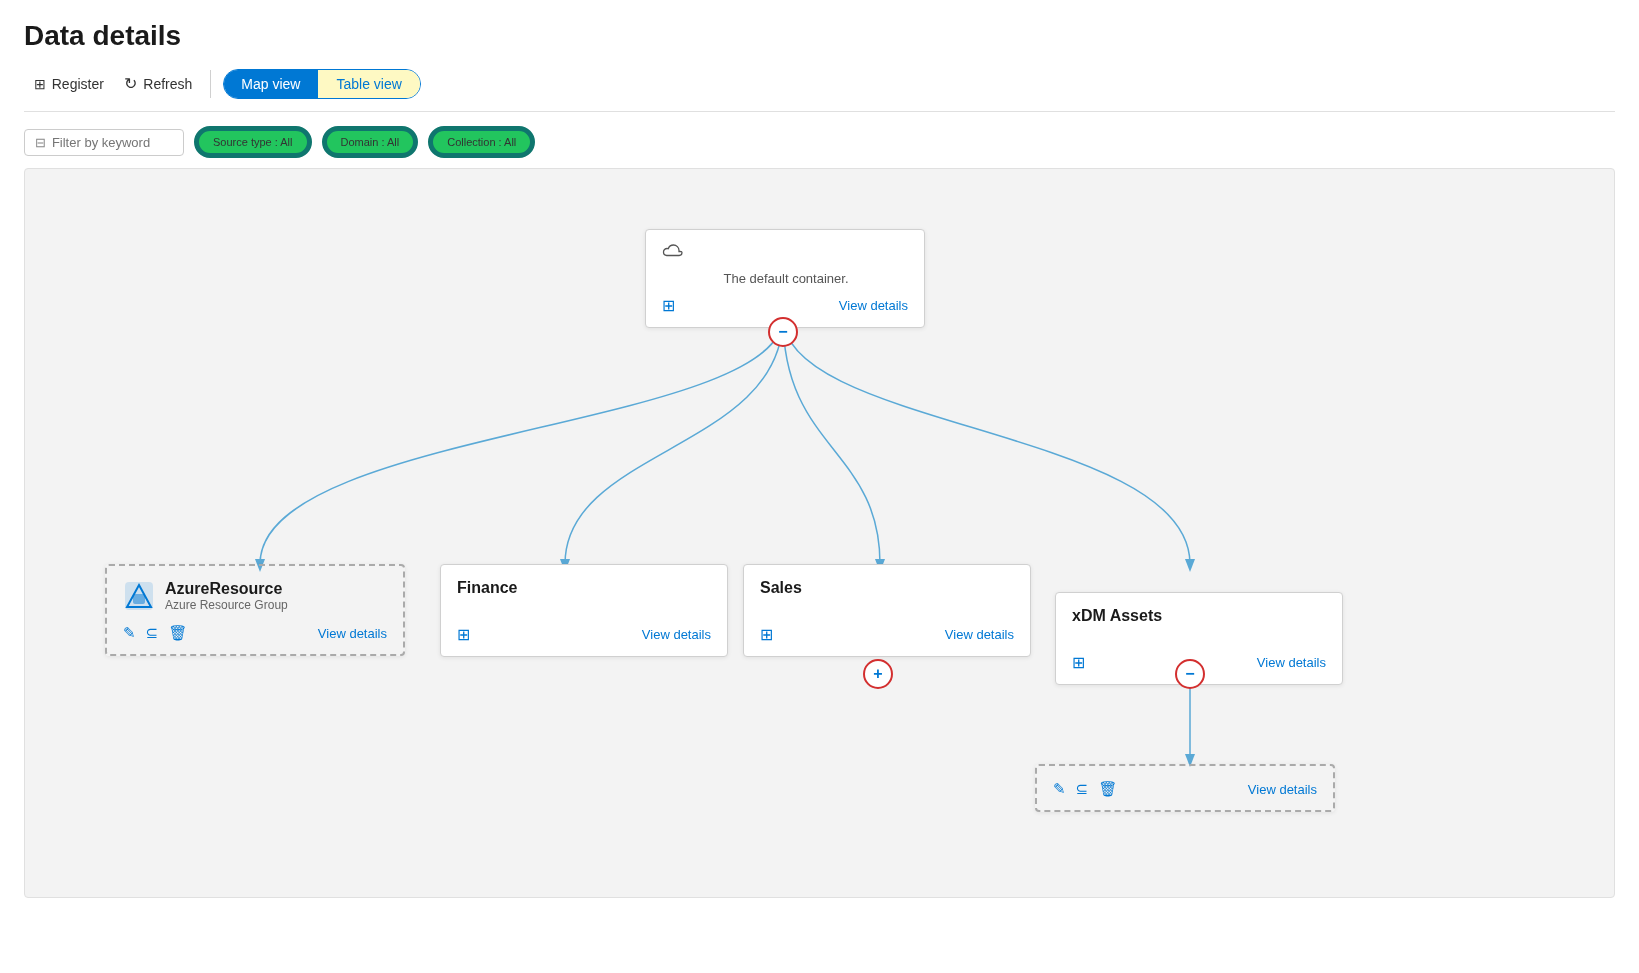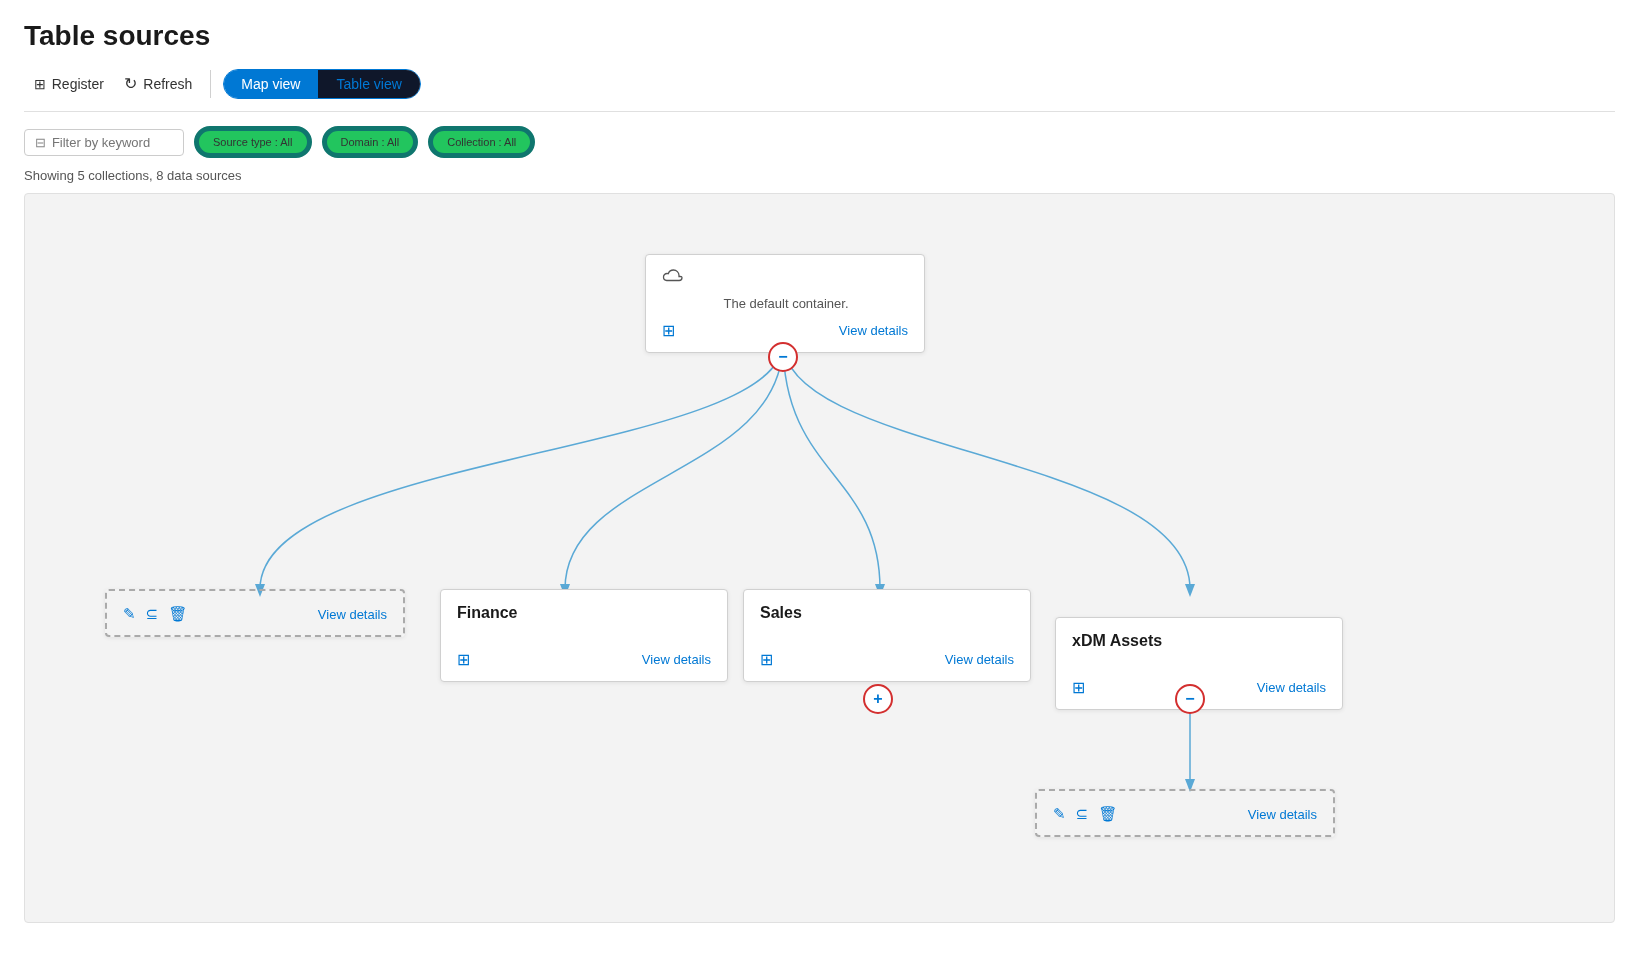--- a/index.html
+++ b/index.html
@@ -59,21 +59,21 @@
       cursor: pointer;
       font-size: 14px;
       font-weight: 500;
     }
     .view-btn.active {
       background: #0078d4;
       color: #fff;
       padding-left: 17px;
     }
     .view-btn.inactive {
-      background: #0f172a;
+      background: #fef9c3;
       color: #0078d4;
     }
     .filters {
       display: flex;
       align-items: center;
       gap: 10px;
       margin-bottom: 10px;
     }
     .filter-input {
       display: flex;
@@ -239,21 +239,21 @@
     .pg-icon-wrap {
       width: 32px;
       height: 32px;
     }
   </style>
 </head>
 <body>
 
 <div class="page">
 
-  <div class="page-title">Table sources</div>
+  <div class="page-title">Data details</div>
 
   <div class="toolbar">
     <button class="toolbar-btn">
       <span>⊞</span>
       <span>Register</span>
     </button>
     <button class="toolbar-btn">
       <span style="font-size:16px;">↻</span>
       <span>Refresh</span>
     </button>
@@ -267,21 +267,20 @@
   <div class="filters">
     <div class="filter-input">
       <span style="color:#888;font-size:13px;">⊟</span>
       <input type="text" placeholder="Filter by keyword" style="">
     </div>
     <button class="filter-badge">Source type : All</button>
     <button class="filter-badge">Domain : All</button>
     <button class="filter-badge">Collection : All</button>
   </div>
 
-  <div class="showing-info">Showing 5 collections, 8 data sources</div>
 
   <div class="canvas">
 
     <svg class="connector-svg">
 
       <path d="M 758 148 C 758 260, 235 260, 235 395" stroke="#5aa9d6" stroke-width="1.5" fill="none"></path>
 
       <path d="M 758 148 C 758 280, 540 280, 540 395" stroke="#5aa9d6" stroke-width="1.5" fill="none"></path>
 
       <path d="M 758 148 C 758 280, 855 280, 855 395" stroke="#5aa9d6" stroke-width="1.5" fill="none"></path>
@@ -306,20 +305,33 @@
       <div class="root-card-desc">The default container.</div>
       <div class="card-footer">
         <span class="grid-icon">⊞</span>
         <a class="view-details-link">View details</a>
       </div>
     </div>
 
     <div class="expand-btn" style="left: 743px; top: 148px;">−</div>
 
     <div class="card card-dashed ds-card" style="left: 80px; top: 395px; width: 300px;">
+      <div class="ds-header">
+        <div class="azure-icon-wrap">
+          <svg width="32" height="32" viewBox="0 0 32 32">
+            <rect x="2" y="2" width="28" height="28" rx="4" fill="#0078d4" opacity="0.15"></rect>
+            <polygon points="16,5 28,27 4,27" fill="none" stroke="#0078d4" stroke-width="2"></polygon>
+            <rect x="10" y="14" width="12" height="10" rx="2" fill="#0078d4" opacity="0.5"></rect>
+          </svg>
+        </div>
+        <div>
+          <div class="ds-name">AzureResource</div>
+          <div class="ds-type">Azure Resource Group</div>
+        </div>
+      </div>
       <div class="ds-actions">
         <span class="ds-action-icon">✎</span>
         <span class="ds-action-icon">⊆</span>
         <span class="ds-action-icon">🗑</span>
         <a class="view-details-link" style="margin-left:auto;">View details</a>
       </div>
     </div>
 
     <div class="card coll-card" style="left: 415px; top: 395px;">
       <div class="coll-title">Finance</div>

